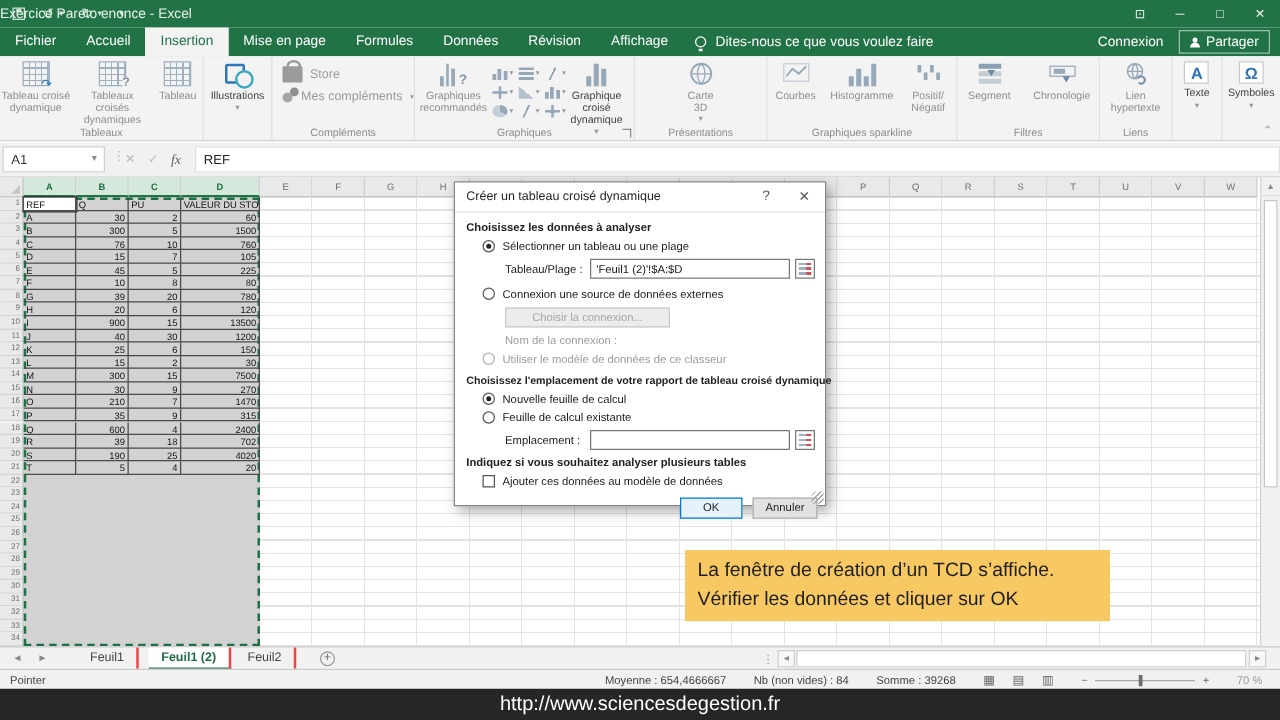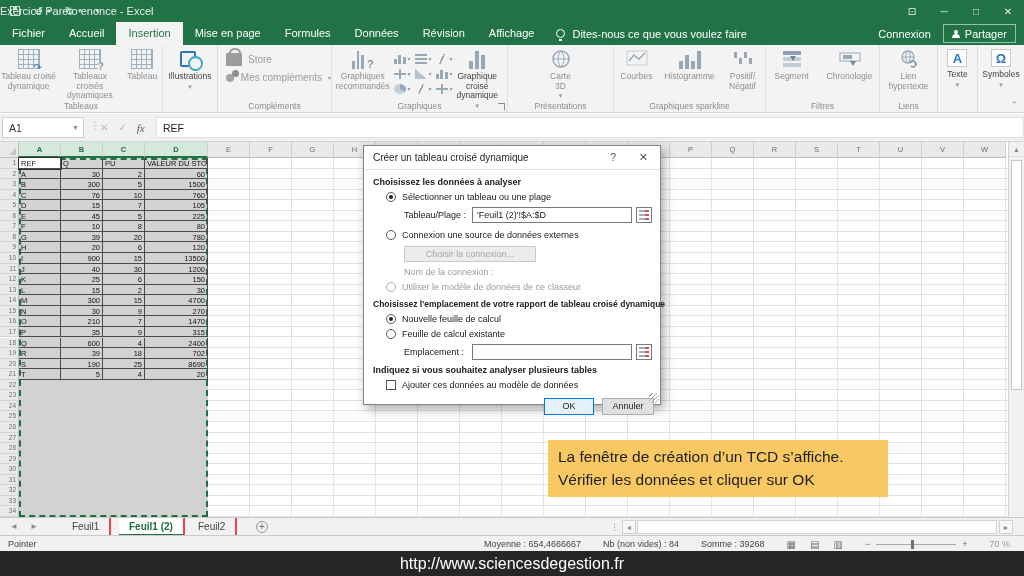--- a/index.html
+++ b/index.html
@@ -554,21 +554,21 @@
       <div class="cell right" style="left: 61px; width: 42px; top: 274.147px; height: 10.5588px;">25</div>
       <div class="cell right" style="left: 103px; width: 42px; top: 274.147px; height: 10.5588px;">6</div>
       <div class="cell right" style="left: 145px; width: 63px; top: 274.147px; height: 10.5588px;">150</div>
       <div class="cell left" style="left: 19px; width: 42px; top: 284.706px; height: 10.5588px;">L</div>
       <div class="cell right" style="left: 61px; width: 42px; top: 284.706px; height: 10.5588px;">15</div>
       <div class="cell right" style="left: 103px; width: 42px; top: 284.706px; height: 10.5588px;">2</div>
       <div class="cell right" style="left: 145px; width: 63px; top: 284.706px; height: 10.5588px;">30</div>
       <div class="cell left" style="left: 19px; width: 42px; top: 295.265px; height: 10.5588px;">M</div>
       <div class="cell right" style="left: 61px; width: 42px; top: 295.265px; height: 10.5588px;">300</div>
       <div class="cell right" style="left: 103px; width: 42px; top: 295.265px; height: 10.5588px;">15</div>
-      <div class="cell right" style="left: 145px; width: 63px; top: 295.265px; height: 10.5588px;">4700</div>
+      <div class="cell right" style="left: 145px; width: 63px; top: 295.265px; height: 10.5588px;">7500</div>
       <div class="cell left" style="left: 19px; width: 42px; top: 305.824px; height: 10.5588px;">N</div>
       <div class="cell right" style="left: 61px; width: 42px; top: 305.824px; height: 10.5588px;">30</div>
       <div class="cell right" style="left: 103px; width: 42px; top: 305.824px; height: 10.5588px;">9</div>
       <div class="cell right" style="left: 145px; width: 63px; top: 305.824px; height: 10.5588px;">270</div>
       <div class="cell left" style="left: 19px; width: 42px; top: 316.382px; height: 10.5588px;">O</div>
       <div class="cell right" style="left: 61px; width: 42px; top: 316.382px; height: 10.5588px;">210</div>
       <div class="cell right" style="left: 103px; width: 42px; top: 316.382px; height: 10.5588px;">7</div>
       <div class="cell right" style="left: 145px; width: 63px; top: 316.382px; height: 10.5588px;">1470</div>
       <div class="cell left" style="left: 19px; width: 42px; top: 326.941px; height: 10.5588px;">P</div>
       <div class="cell right" style="left: 61px; width: 42px; top: 326.941px; height: 10.5588px;">35</div>
@@ -578,21 +578,21 @@
       <div class="cell right" style="left: 61px; width: 42px; top: 337.5px; height: 10.5588px;">600</div>
       <div class="cell right" style="left: 103px; width: 42px; top: 337.5px; height: 10.5588px;">4</div>
       <div class="cell right" style="left: 145px; width: 63px; top: 337.5px; height: 10.5588px;">2400</div>
       <div class="cell left" style="left: 19px; width: 42px; top: 348.059px; height: 10.5588px;">R</div>
       <div class="cell right" style="left: 61px; width: 42px; top: 348.059px; height: 10.5588px;">39</div>
       <div class="cell right" style="left: 103px; width: 42px; top: 348.059px; height: 10.5588px;">18</div>
       <div class="cell right" style="left: 145px; width: 63px; top: 348.059px; height: 10.5588px;">702</div>
       <div class="cell left" style="left: 19px; width: 42px; top: 358.618px; height: 10.5588px;">S</div>
       <div class="cell right" style="left: 61px; width: 42px; top: 358.618px; height: 10.5588px;">190</div>
       <div class="cell right" style="left: 103px; width: 42px; top: 358.618px; height: 10.5588px;">25</div>
-      <div class="cell right" style="left: 145px; width: 63px; top: 358.618px; height: 10.5588px;">8690</div>
+      <div class="cell right" style="left: 145px; width: 63px; top: 358.618px; height: 10.5588px;">4020</div>
       <div class="cell left" style="left: 19px; width: 42px; top: 369.176px; height: 10.5588px;">T</div>
       <div class="cell right" style="left: 61px; width: 42px; top: 369.176px; height: 10.5588px;">5</div>
       <div class="cell right" style="left: 103px; width: 42px; top: 369.176px; height: 10.5588px;">4</div>
       <div class="cell right" style="left: 145px; width: 63px; top: 369.176px; height: 10.5588px;">20</div>
     </div>
   <div class="vsb">
     <span class="up">▲</span>
     <span class="thumb"></span>
   </div>
 

